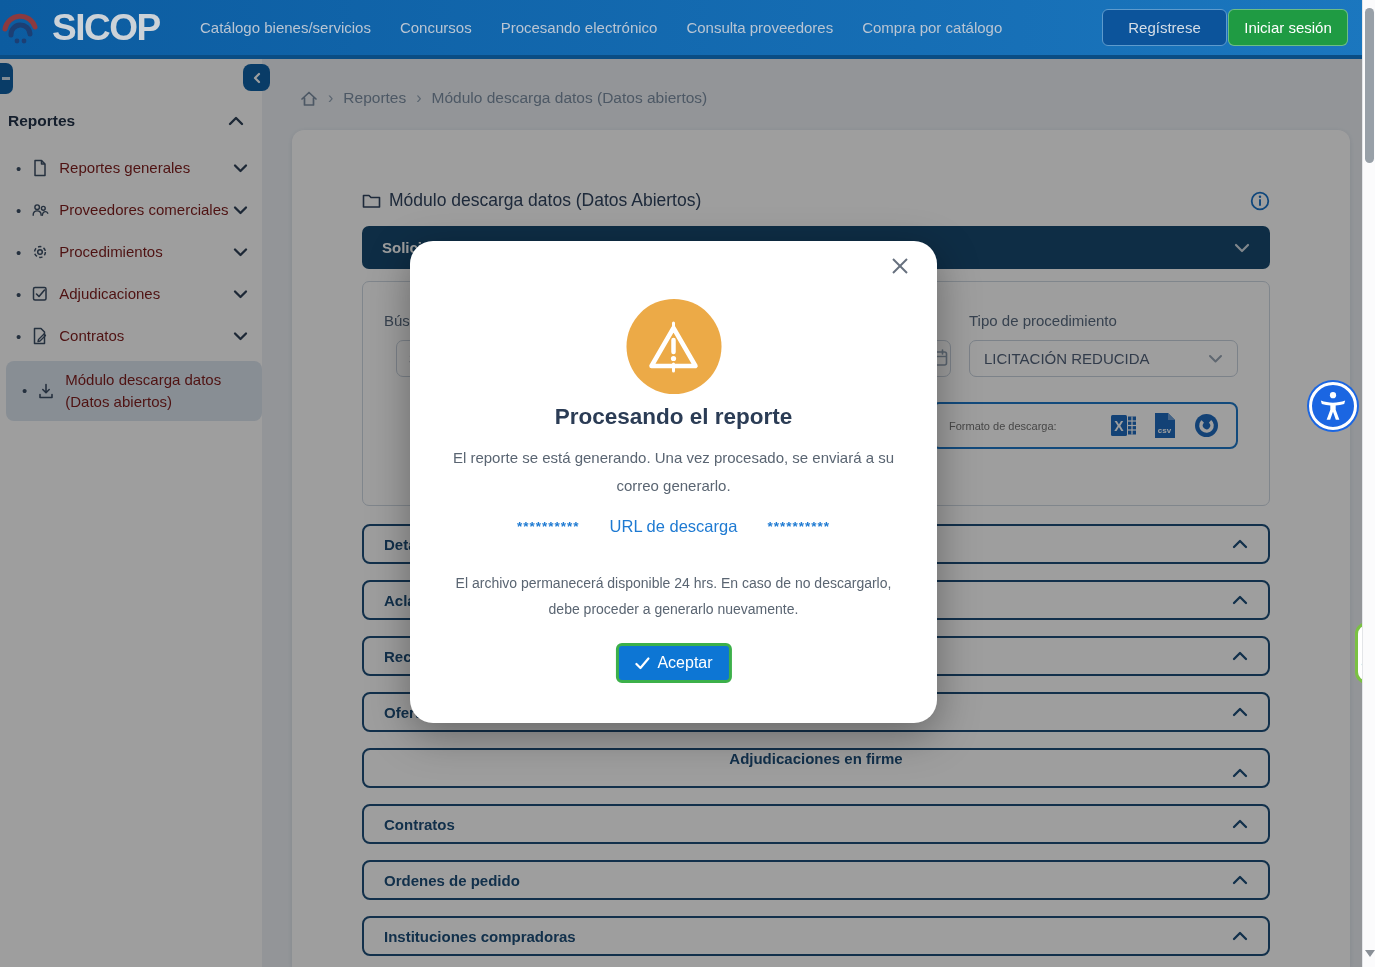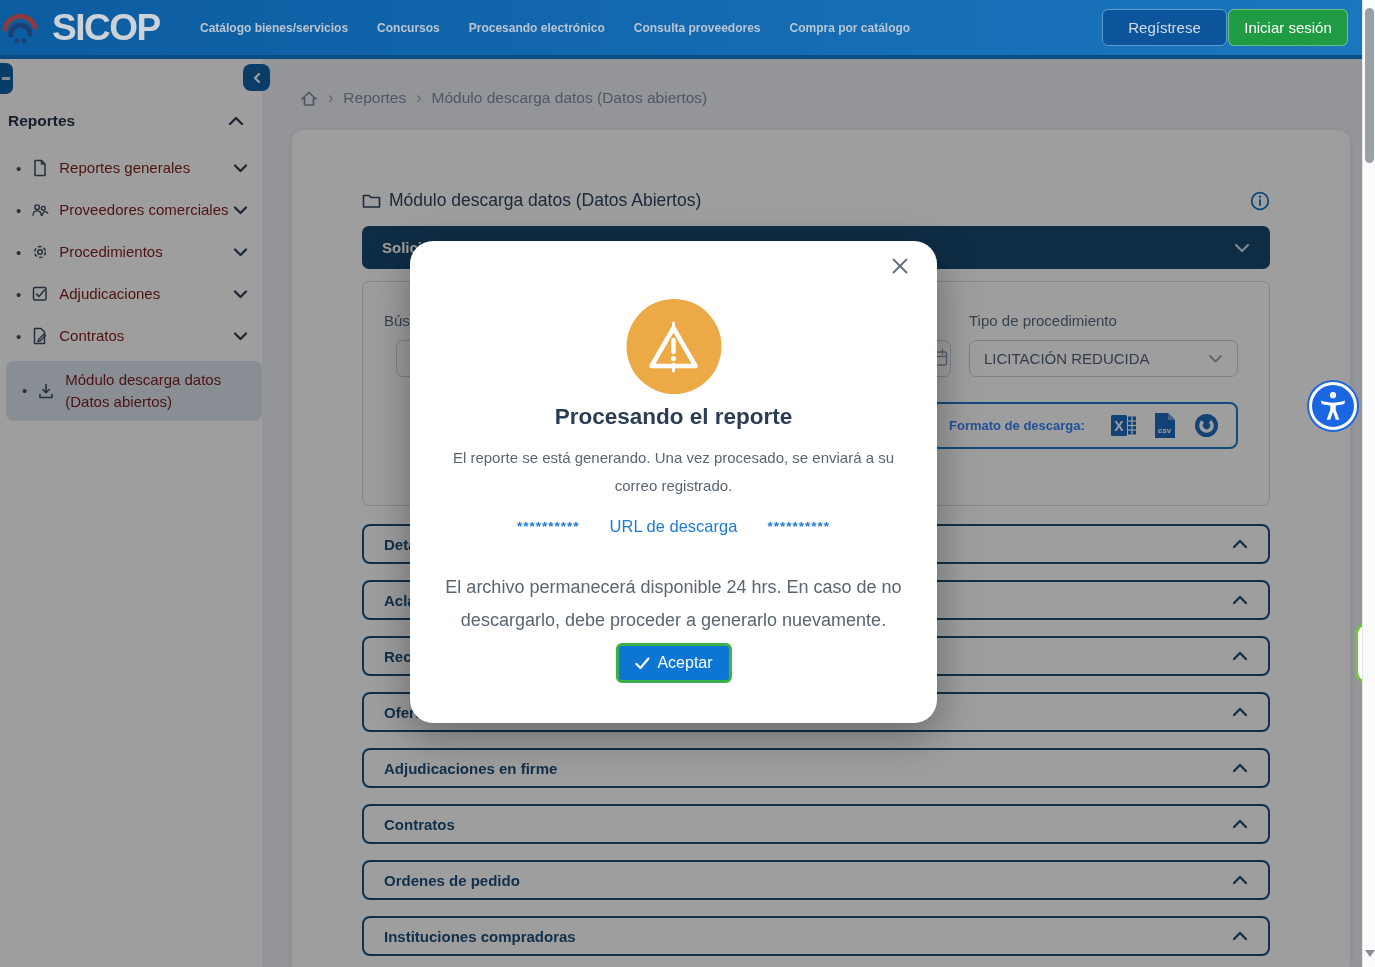--- a/index.html
+++ b/index.html
@@ -6,21 +6,21 @@
   html,body { width:1375px; height:967px; overflow:hidden; }
   body { font-family:"Liberation Sans", sans-serif; background:#edf1f6; position:relative; }
 
   
   .navbar { position:absolute; top:0; left:0; width:1375px; height:59px;
     background:linear-gradient(90deg,#0c5ca0,#1b77bf); border-bottom:4px solid #0a4d84;
     display:flex; align-items:center; z-index:10; }
   .logo { display:flex; align-items:center; margin-left:2px; }
   .logo-text { color:#ccd2d8; font-size:37px; font-weight:bold; letter-spacing:-1.5px; margin-left:2px; }
   .nav-links { position:absolute; left:200px; display:flex; gap:29px; }
-  .nav-link { color:#b9c5d3; font-size:12px; font-weight:bold; cursor:pointer; white-space:nowrap; }
+  .nav-link { color:#b9c5d3; font-size:15px; font-weight:normal; cursor:pointer; white-space:nowrap; }
   .nav-actions { position:absolute; right:27px; display:flex; gap:1px; }
   .btn-register { width:125px; height:37px; background:#0c549b; border:1px solid #5e9bcd;
     border-radius:6px; color:#d6dee7; font-size:15px; display:flex; align-items:center; justify-content:center; cursor:pointer; }
   .btn-login { width:120px; height:37px; background:#1f9b43; border:1px solid rgba(255,255,255,.35);
     border-radius:6px; color:#fff; font-size:15px; display:flex; align-items:center; justify-content:center; cursor:pointer; }
 
   
   .page { position:absolute; top:59px; left:0; width:1375px; height:908px; }
 
   
@@ -62,21 +62,21 @@
   .search-input { position:absolute; left:33px; top:58px; width:555px; height:37px; border:1px solid #c8d2de;
     border-radius:7px; font-family:"Liberation Sans",sans-serif; font-size:15px; color:#52627a; padding:0 34px 0 12px; background:#fff; }
   .cal-ico { position:absolute; left:566px; top:66px; pointer-events:none; display:flex; }
   .ptype-label { left:606px; top:30px; }
   .ptype-select { position:absolute; left:606px; top:58px; width:269px; height:37px; border:1px solid #c8d2de;
     border-radius:7px; display:flex; align-items:center; padding:0 14px; cursor:pointer; background:#fff; }
   .ptype-value { font-size:15px; color:#52627a; }
   .ptype-select .chev { margin-left:auto; display:flex; }
   .formats-box { position:absolute; left:568px; top:120px; width:307px; height:47px;
     border:2px solid #1e78c8; border-radius:8px; display:flex; align-items:center; padding:0 16px; }
-  .formats-label { color:#3b82f6; font-size:13px;font-weight:bold; }
+  .formats-label { color:#737373; font-size:11px; }
   .format-icons { margin-left:auto; display:flex; align-items:center; gap:16px; }
   .fmt-btn { cursor:pointer; display:flex; }
 
   .accordions { position:absolute; top:0; left:0; width:908px; }
   .acc-row { position:absolute; left:0; width:908px; height:40px; border:2px solid #1d4e79; border-radius:8px;
     display:flex; align-items:center; padding:0 20px; cursor:pointer; background:#fff; }
   .acc-label { color:#1d4e79; font-size:15px; font-weight:bold; }
   .acc-row .chev { margin-left:auto; display:flex; }
 
   
@@ -88,21 +88,21 @@
   .modal-close { position:absolute; top:12px; right:24px; cursor:pointer; display:flex; padding:4px; }
   .warn-circle { position:absolute; top:58px; left:50%; transform:translateX(-50%); width:95px; height:95px;
     border-radius:50%; background:#ecaa47; display:flex; align-items:center; justify-content:center; }
   .modal-title { position:absolute; top:163px; width:100%; text-align:center; font-size:22.5px; font-weight:bold; color:#2b3c55; }
   .modal-body { position:absolute; top:203px; left:50%; transform:translateX(-50%); width:478px; text-align:center;
     font-size:15px; color:#5a6572; line-height:1.85; }
   .modal-links { position:absolute; top:276px; width:100%; display:flex; align-items:center; justify-content:center; gap:30px; }
   .masked { color:#1e7ad2; font-size:13.5px; font-weight:bold; letter-spacing:1px; cursor:pointer; }
   .dl-link { color:#1e7ad2; font-size:16.5px; cursor:pointer; }
   .modal-note { position:absolute; top:330px; left:50%; transform:translateX(-50%); width:460px; text-align:center;
-    font-size:18px; color:#5a6572; line-height:1.85; }
+    font-size:14px; color:#5a6572; line-height:1.85; }
   .btn-accept { position:absolute; top:402px; left:50%; transform:translateX(-50%);
     background:#0d76d4; border:3px solid #3cb04a; border-radius:6px; color:#fff; font-size:16px;
     font-family:"Liberation Sans",sans-serif; display:flex; align-items:center; gap:8px; padding:8px 16px; cursor:pointer; }
 
   
   .fab-access { position:absolute; left:1309px; top:382px; width:48px; height:48px; border-radius:50%;
     background:#1b66e2; border:3px solid #fff; box-shadow:0 0 0 2px #1b66e2; z-index:70;
     display:flex; align-items:center; justify-content:center; cursor:pointer; }
   .side-widget { position:absolute; left:1355px; top:622px; width:46px; height:62px; background:#fff;
     border:3px solid #7ac143; border-radius:12px; z-index:70; display:flex; flex-direction:column;
@@ -371,21 +371,21 @@
               </span>
             </div>
             <div class="acc-row" style="top: 562px;">
               <span class="acc-label">Ofertas</span>
               <span class="chev">
                 <svg width="16" height="12" viewBox="0 0 16 12">
                   <polyline points="2,9 8,3 14,9" fill="none" stroke="#1d4e79" stroke-width="2.3" stroke-linecap="round" stroke-linejoin="round"></polyline>
                 </svg>
               </span>
             </div>
-            <div class="acc-row" style="top: 618px;">
+            <div class="acc-row" style="top: 618px; flex-direction: column;">
               <span class="acc-label">Adjudicaciones en firme</span>
               <span class="chev">
                 <svg width="16" height="12" viewBox="0 0 16 12">
                   <polyline points="2,9 8,3 14,9" fill="none" stroke="#1d4e79" stroke-width="2.3" stroke-linecap="round" stroke-linejoin="round"></polyline>
                 </svg>
               </span>
             </div>
             <div class="acc-row" style="top: 674px;">
               <span class="acc-label">Contratos</span>
               <span class="chev">
@@ -428,21 +428,21 @@
   <div class="warn-circle">
     <svg width="56" height="56" viewBox="0 0 56 56">
       <line x1="28" y1="4" x2="28" y2="12" stroke="#fff" stroke-width="3" stroke-linecap="round"></line>
       <path d="M28 9 L50 47 H6 Z" fill="none" stroke="#fff" stroke-width="4.5" stroke-linejoin="round"></path>
       <line x1="28" y1="21" x2="28" y2="33" stroke="#fff" stroke-width="4.5" stroke-linecap="round"></line>
       <circle cx="28" cy="39.5" r="2.6" fill="#fff"></circle>
       <line x1="28" y1="45" x2="28" y2="52" stroke="#fff" stroke-width="3" stroke-linecap="round"></line>
     </svg>
   </div>
   <div class="modal-title">Procesando el reporte</div>
-  <div class="modal-body">El reporte se está generando. Una vez procesado, se enviará a su correo registrado.</div>
+  <div class="modal-body">El reporte se está generando. Una vez procesado, se enviará a su correo generarlo.</div>
   <div class="modal-links">
     <span class="masked">**********</span>
     <span class="dl-link">URL de descarga</span>
     <span class="masked">**********</span>
   </div>
   <div class="modal-note">El archivo permanecerá disponible 24 hrs. En caso de no descargarlo, debe proceder a generarlo nuevamente.</div>
   <button class="btn-accept">
     <span style="display:flex">
       <svg width="15" height="13" viewBox="0 0 15 13">
           <polyline points="1.5,7 5.5,11 13.5,1.5" fill="none" stroke="#fff" stroke-width="2.2" stroke-linecap="round" stroke-linejoin="round"></polyline>

